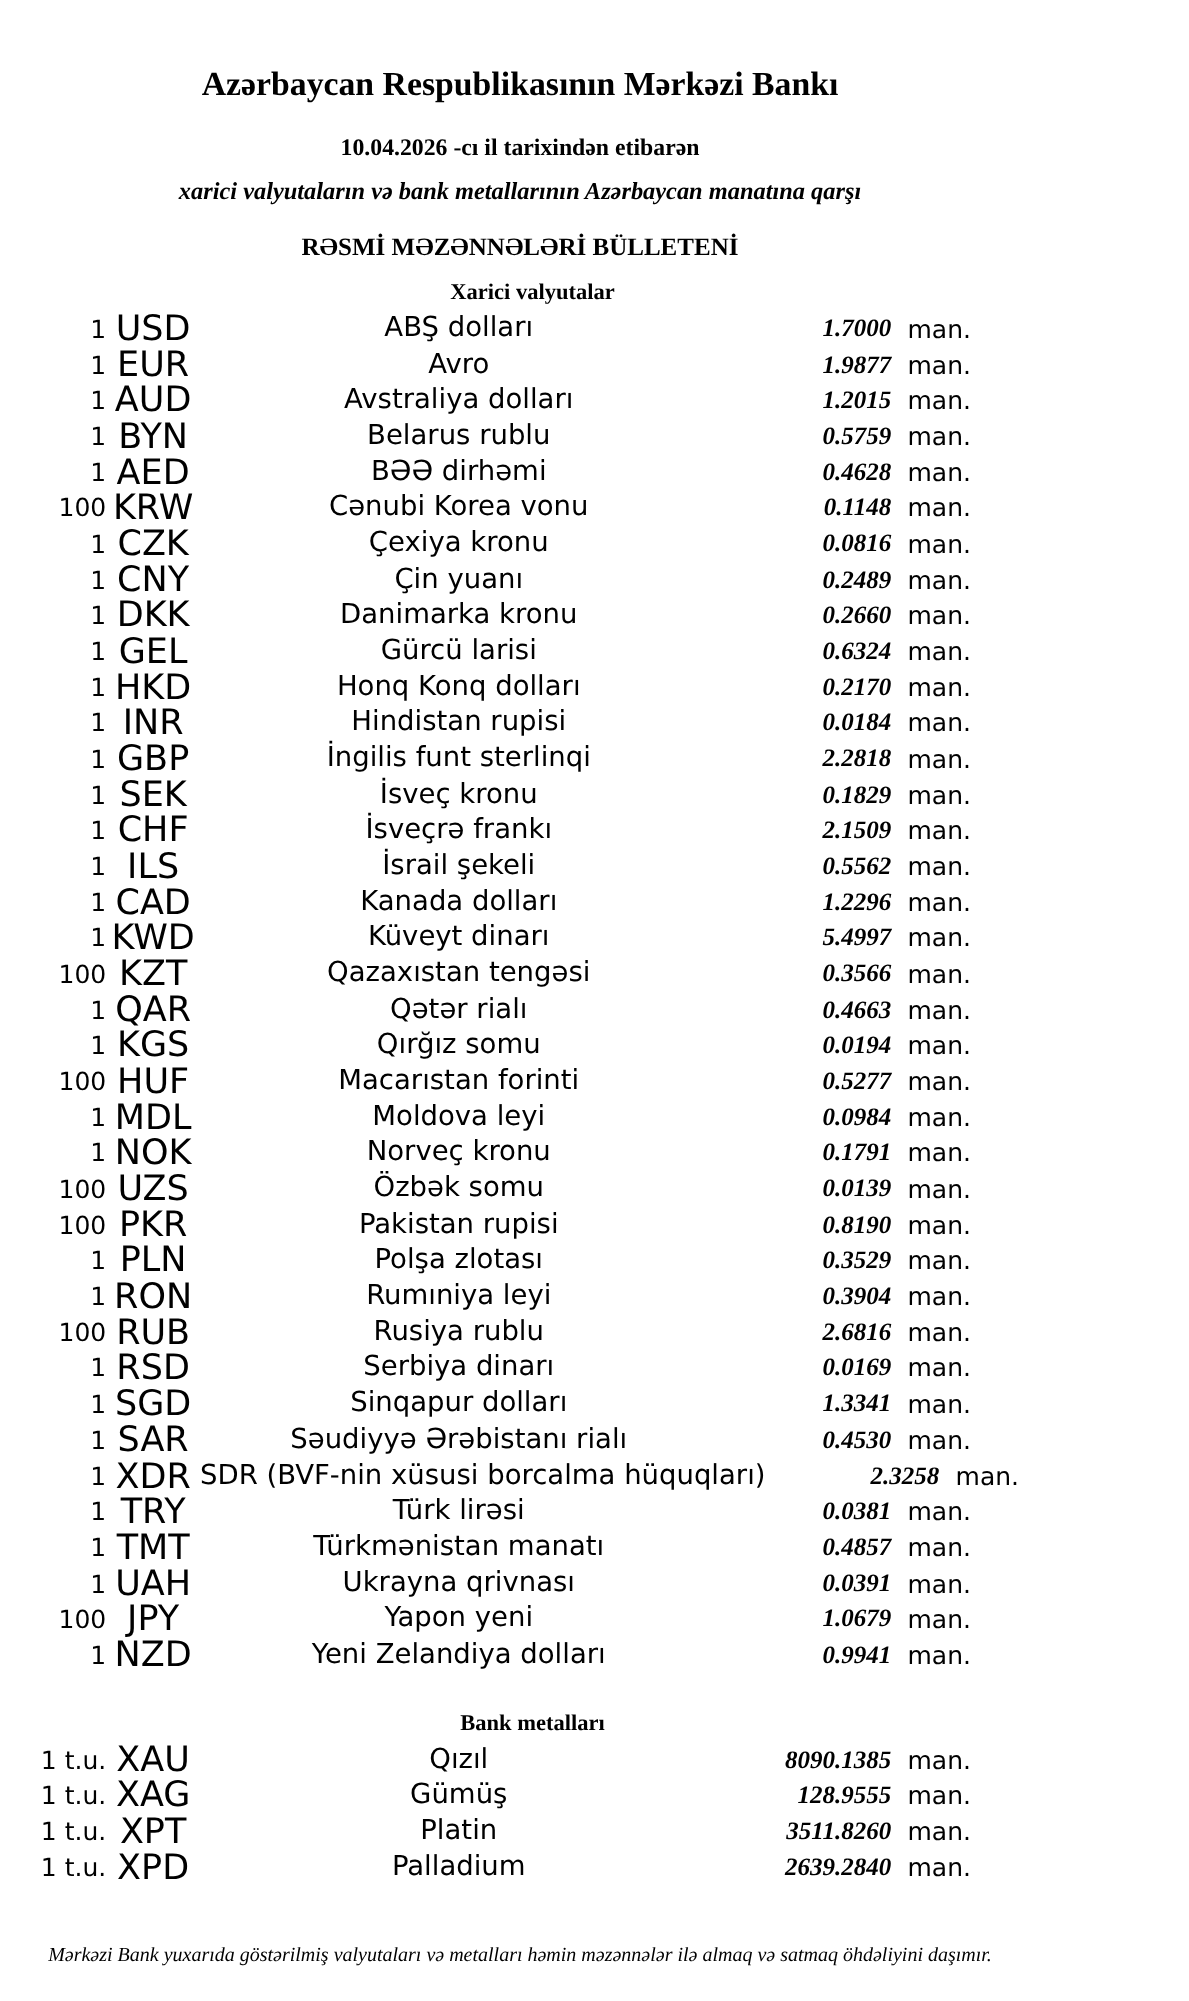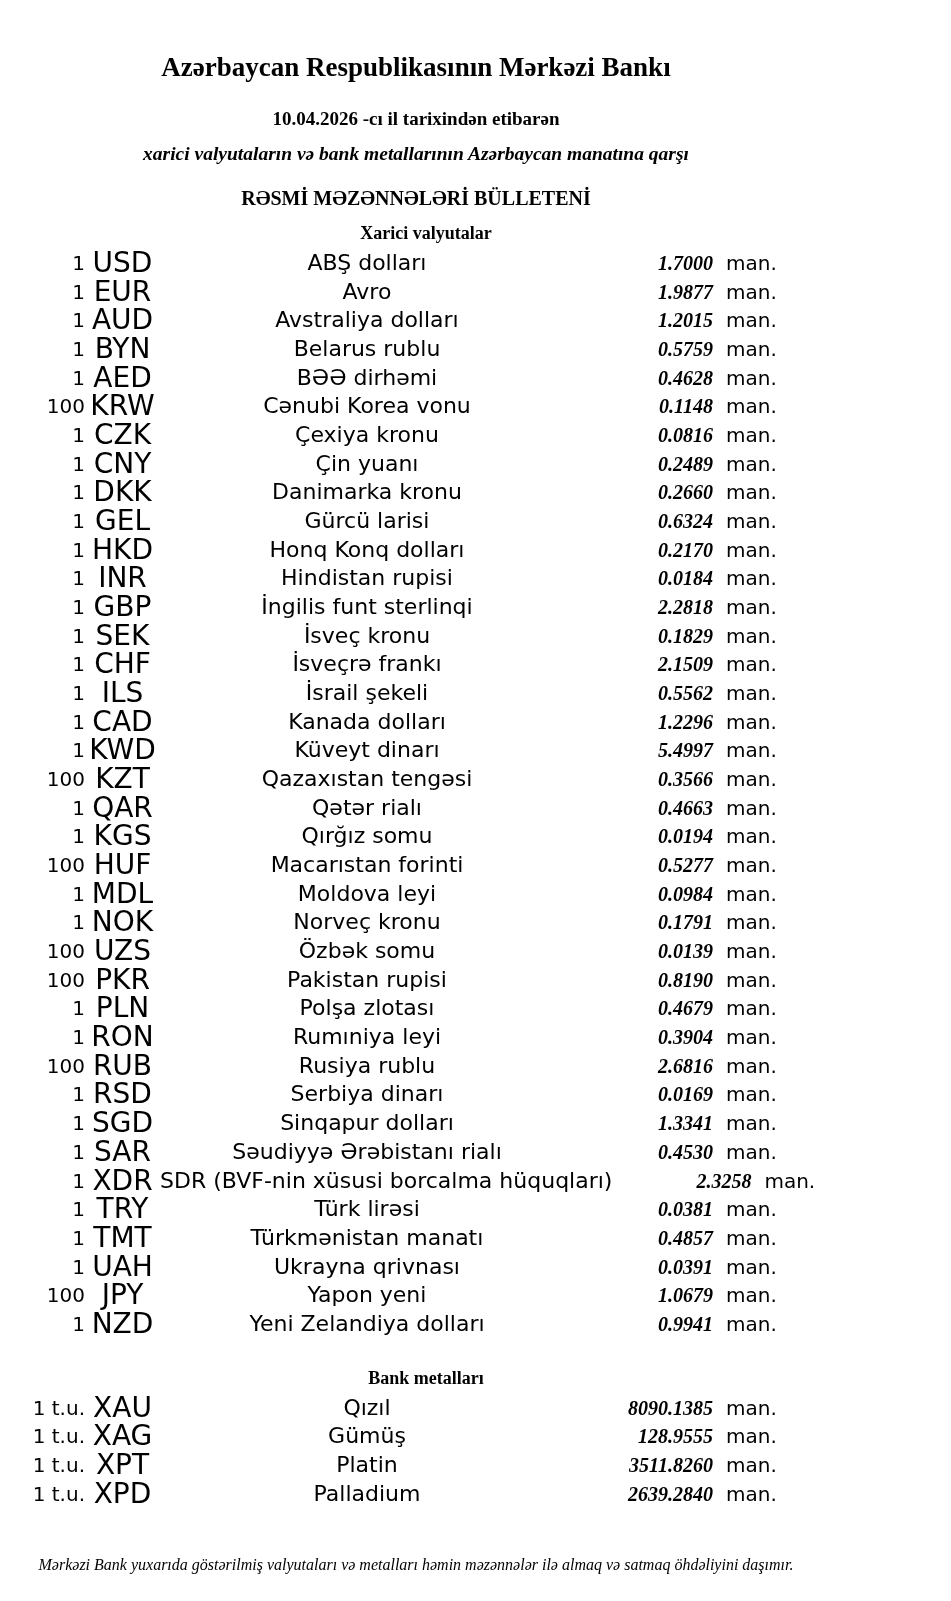--- a/index.html
+++ b/index.html
@@ -306,21 +306,21 @@
         <span class="cell qty">100</span>
         <span class="cell code">PKR</span>
         <span class="cell name">Pakistan rupisi</span>
         <span class="cell rate">0.8190</span>
         <span class="cell unit">man.</span>
       </div>
       <div class="rate-row">
         <span class="cell qty">1</span>
         <span class="cell code">PLN</span>
         <span class="cell name">Polşa zlotası</span>
-        <span class="cell rate">0.4679</span>
+        <span class="cell rate">0.3529</span>
         <span class="cell unit">man.</span>
       </div>
       <div class="rate-row">
         <span class="cell qty">1</span>
         <span class="cell code">RON</span>
         <span class="cell name">Rumıniya leyi</span>
         <span class="cell rate">0.3904</span>
         <span class="cell unit">man.</span>
       </div>
       <div class="rate-row">

